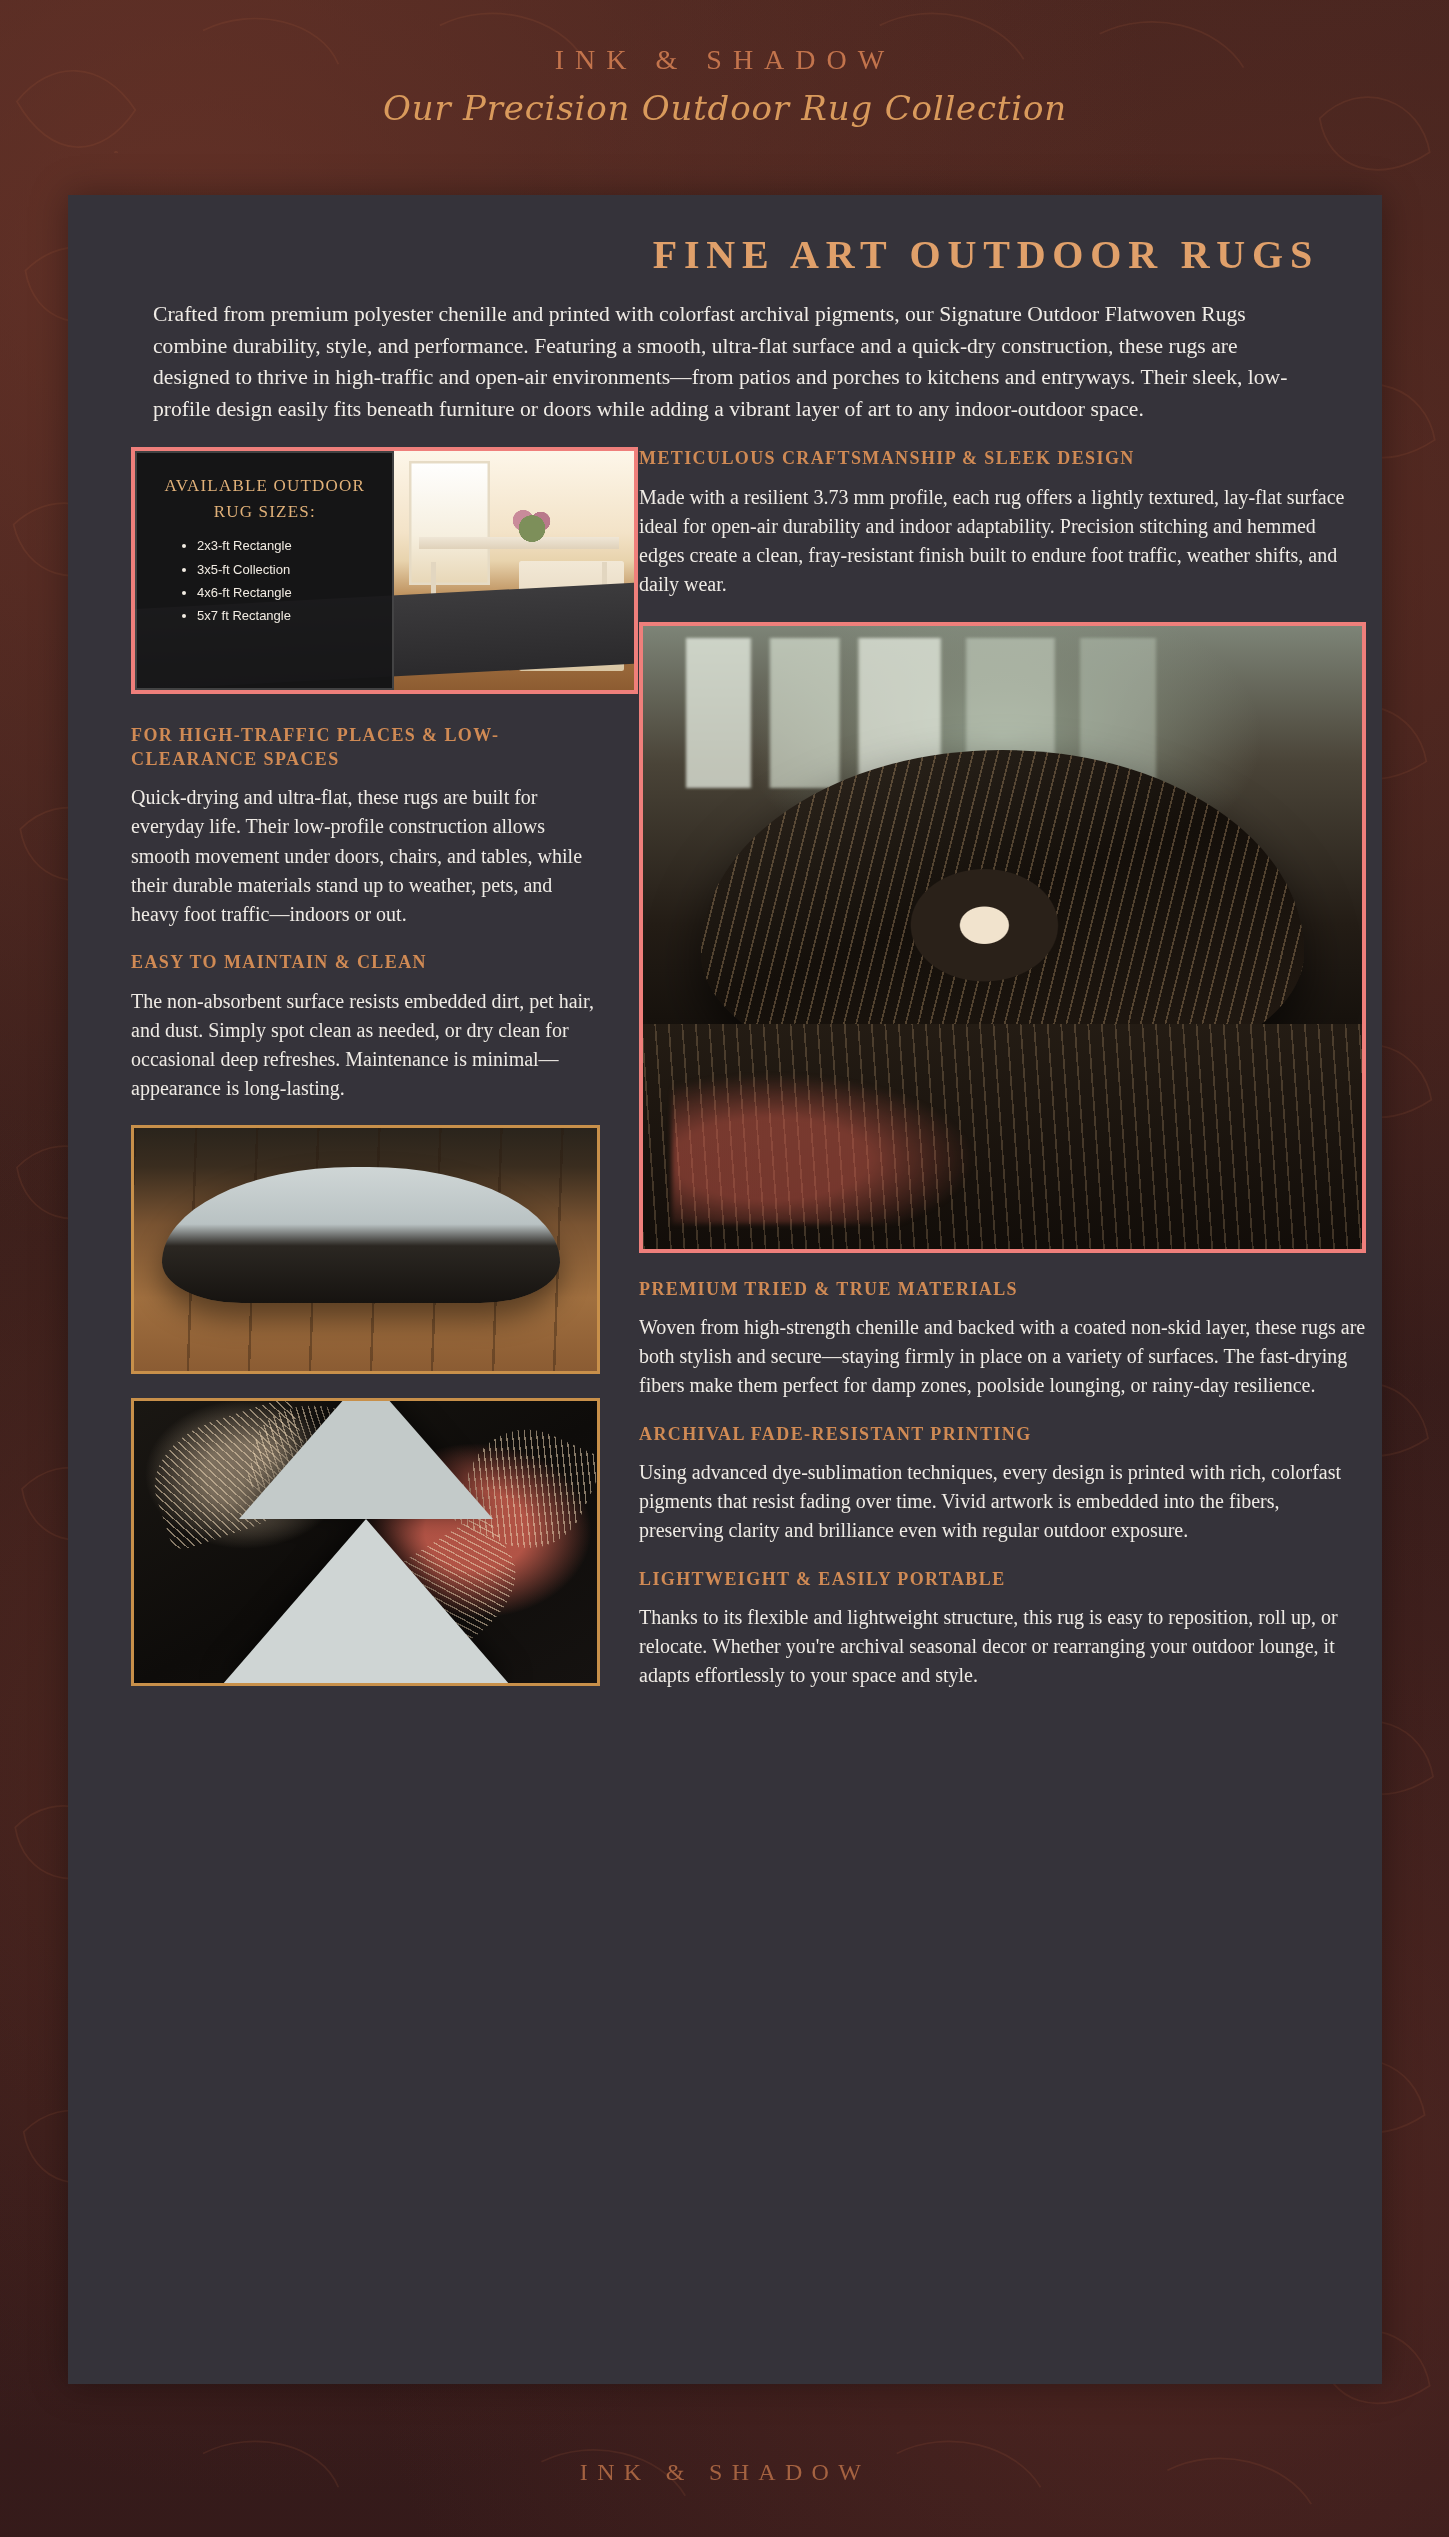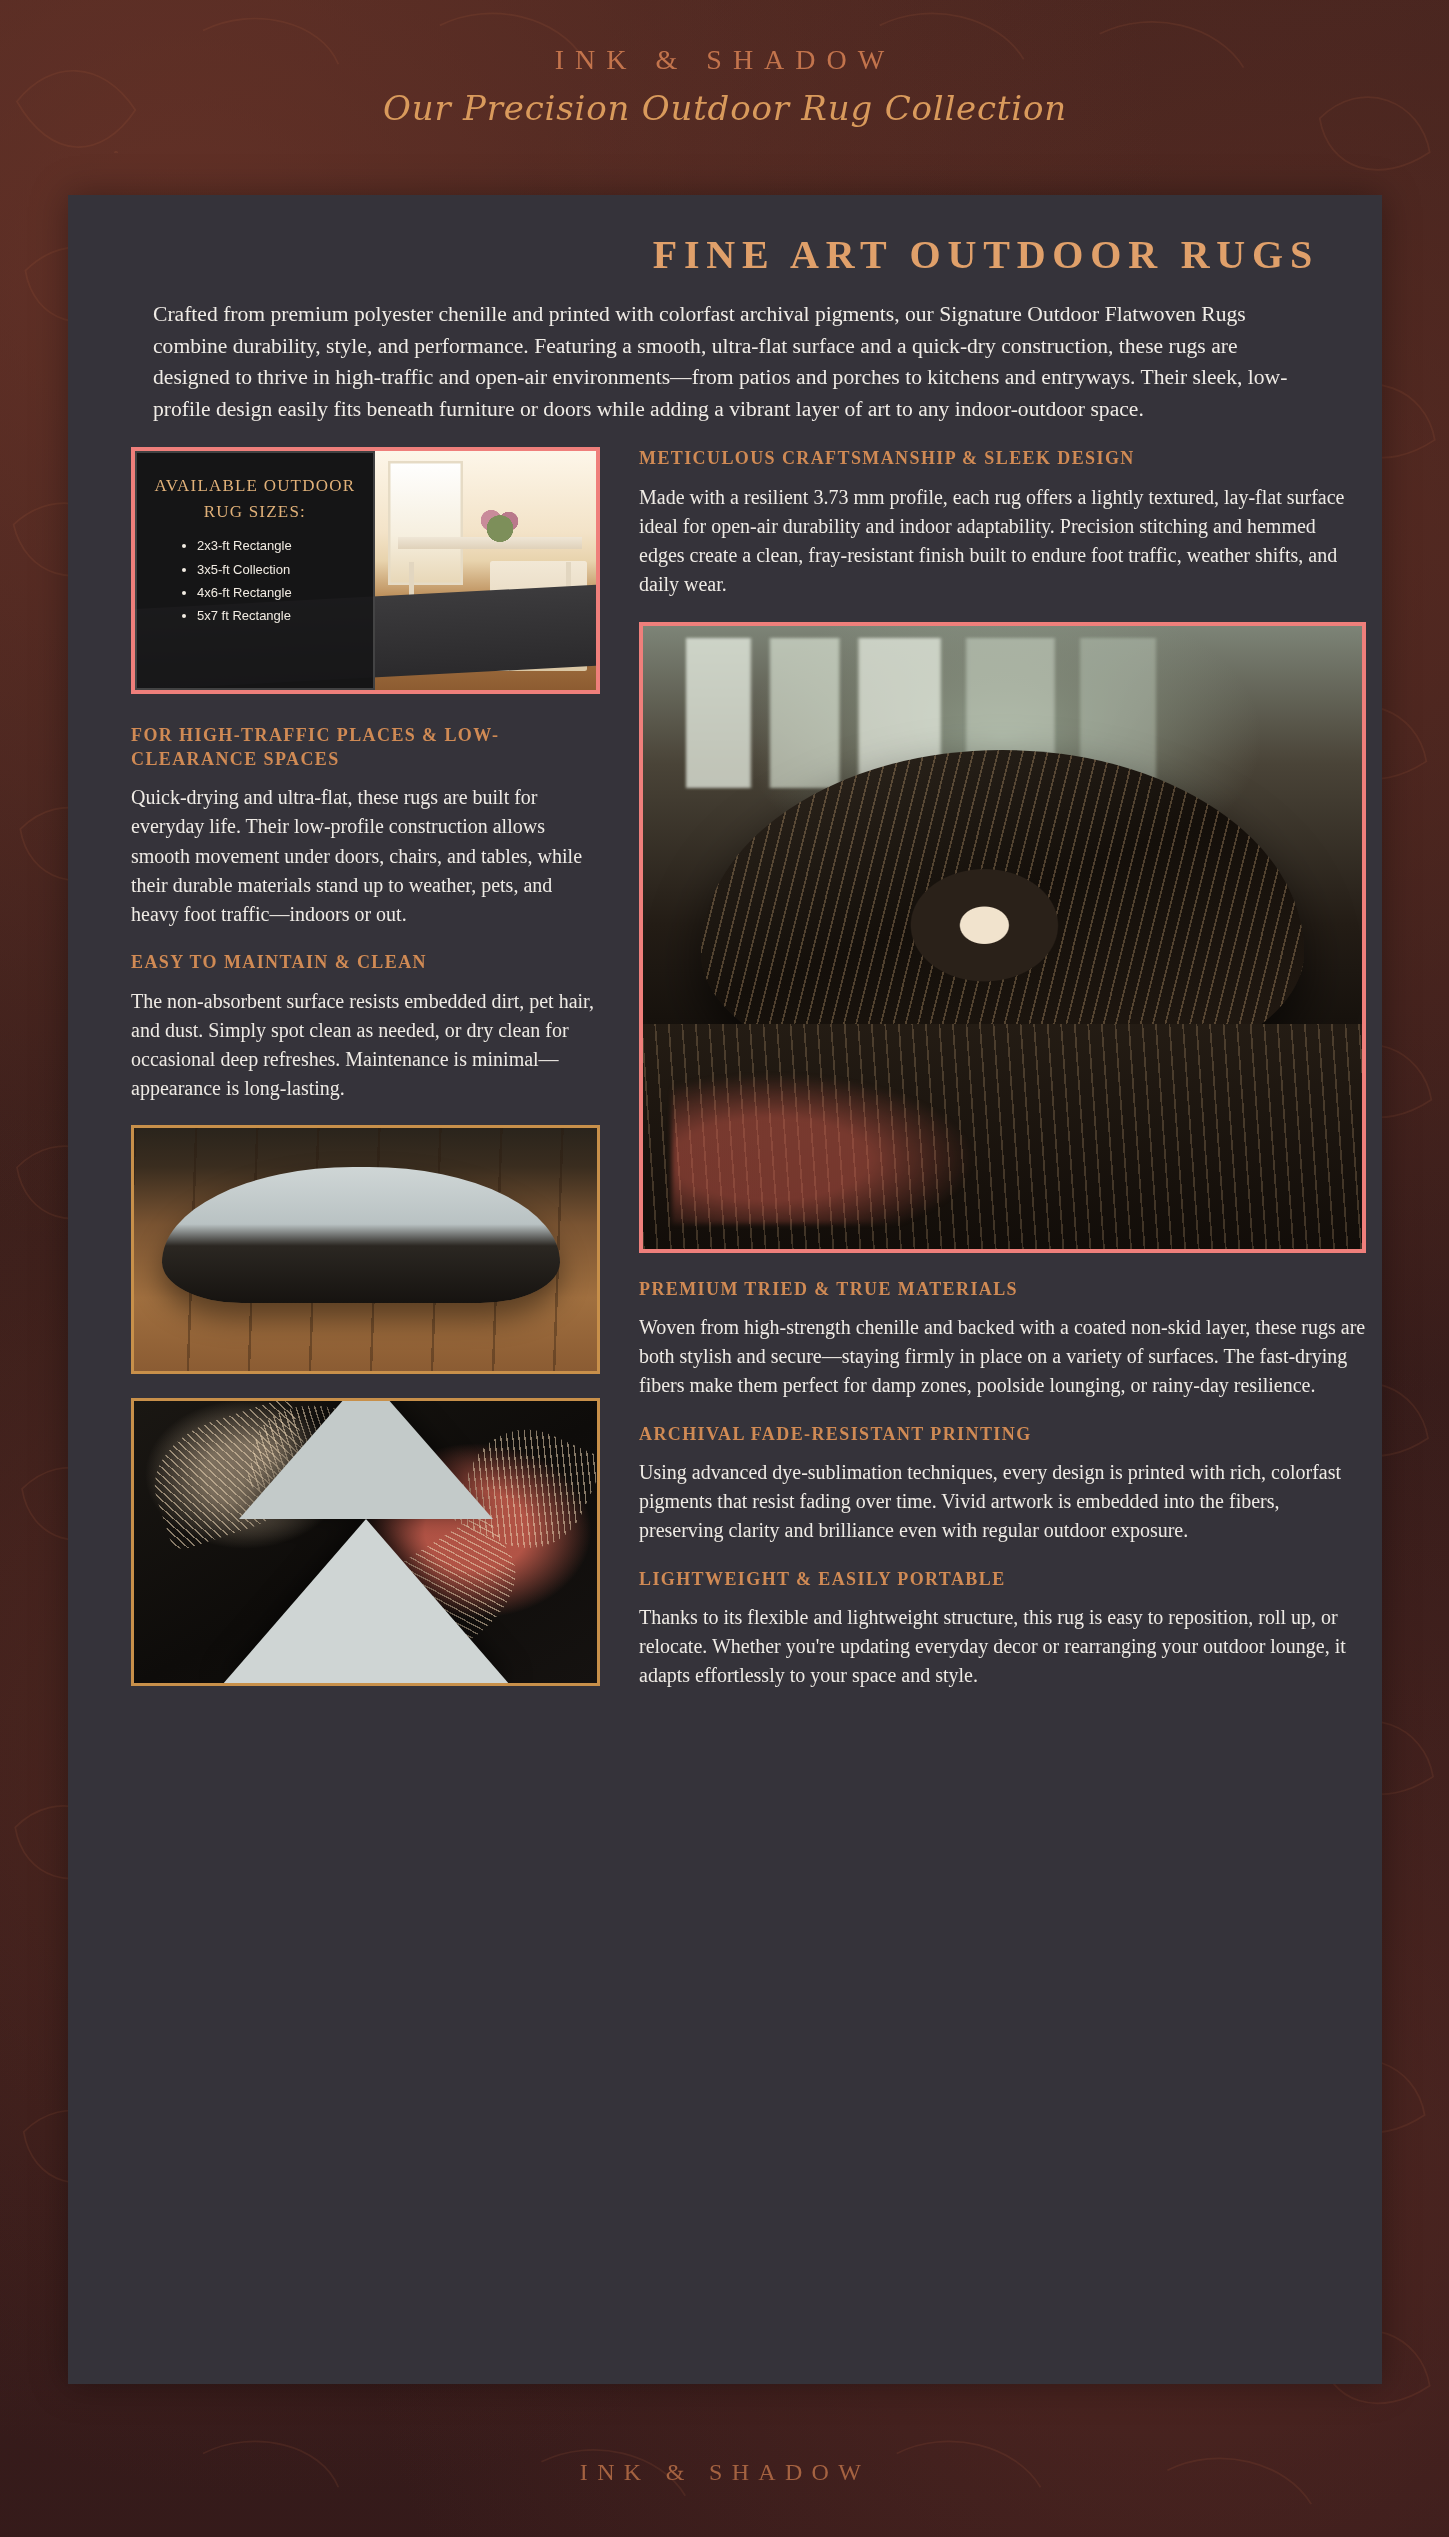--- a/index.html
+++ b/index.html
@@ -144,21 +144,21 @@
   .frame {
     box-sizing: border-box;
     position: relative;
     overflow: hidden;
   }
   .frame-pink { border: 4.2px solid #ef7f7b; }
   .frame-gold { border: 3.4px solid #c8904a; }
 
   
   .img-sizes {
-    width: 469px;
+    width: 507px;
     height: 247px;
     margin-bottom: 30px;
     background:
       linear-gradient(90deg, #1d1c1e 0%, #1d1c1e 52%, rgba(0,0,0,0) 52%),
       linear-gradient(180deg, #f0d7b4 0%, #e8c89c 28%, #c9a173 55%, #8a5a34 100%);
   }
   .img-sizes .door {
     position: absolute;
     right: 0; top: 0; bottom: 0;
     width: 48%;
@@ -472,21 +472,21 @@
           <div class="petal"></div>
         </div>
 
         <h2 class="sec-head">PREMIUM TRIED &amp; TRUE MATERIALS</h2>
         <p class="body-text">Woven from high-strength chenille and backed with a coated non-skid layer, these rugs are both stylish and secure—staying firmly in place on a variety of surfaces. The fast-drying fibers make them perfect for damp zones, poolside lounging, or rainy-day resilience.</p>
 
         <h2 class="sec-head">ARCHIVAL FADE-RESISTANT PRINTING</h2>
         <p class="body-text">Using advanced dye-sublimation techniques, every design is printed with rich, colorfast pigments that resist fading over time. Vivid artwork is embedded into the fibers, preserving clarity and brilliance even with regular outdoor exposure.</p>
 
         <h2 class="sec-head" style="margin-top:19px;">LIGHTWEIGHT &amp; EASILY PORTABLE</h2>
-        <p class="body-text">Thanks to its flexible and lightweight structure, this rug is easy to reposition, roll up, or relocate. Whether you're updating everyday decor or rearranging your outdoor lounge, it adapts effortlessly to your space and style.</p>
+        <p class="body-text">Thanks to its flexible and lightweight structure, this rug is easy to reposition, roll up, or relocate. Whether you're archival seasonal decor or rearranging your outdoor lounge, it adapts effortlessly to your space and style.</p>
 
       </div>
 
     </div>
   </div>
 </div>
 
 <div class="brand-footer">INK &amp; SHADOW</div>
 
 

